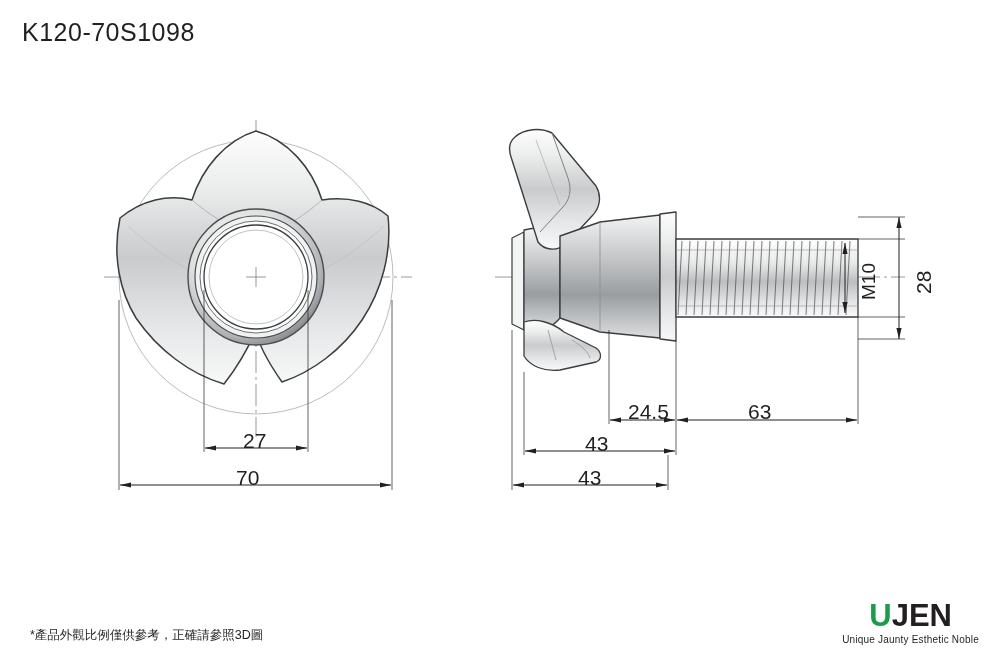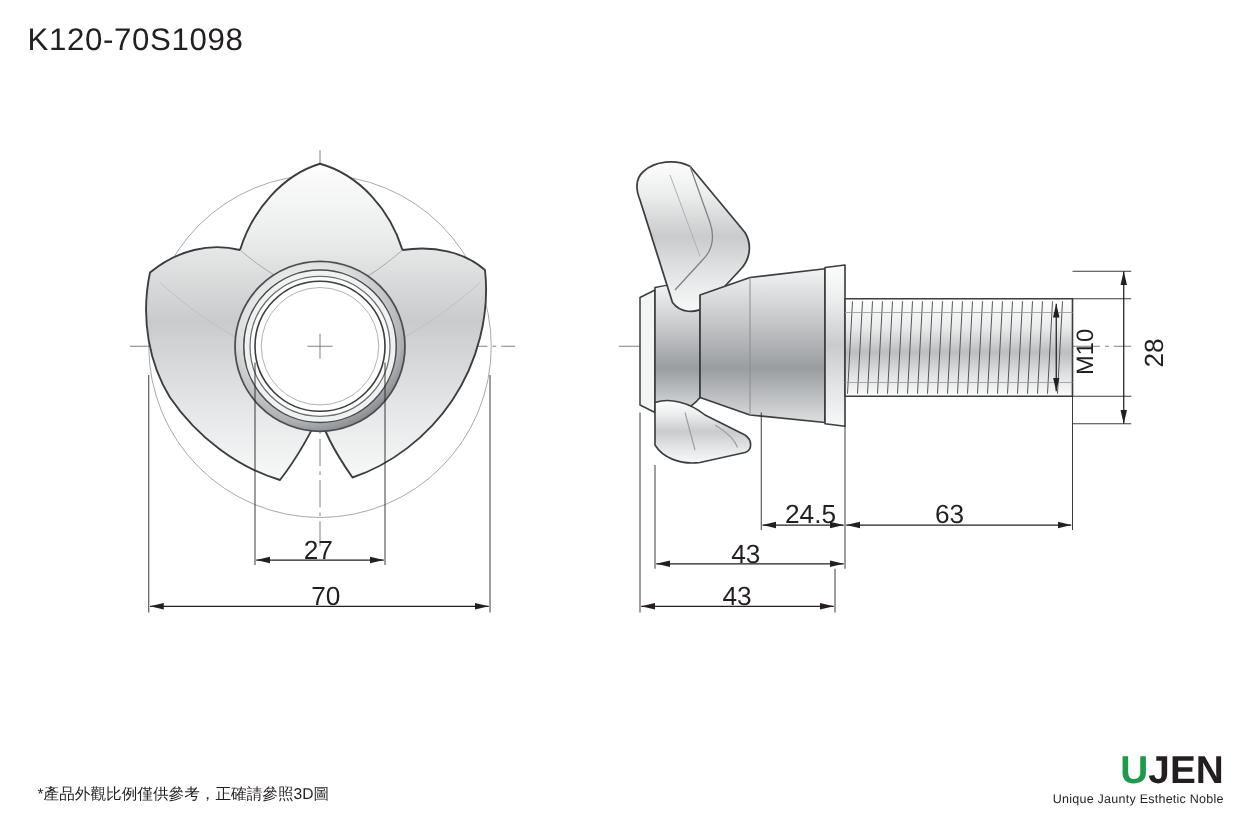--- a/index.html
+++ b/index.html
@@ -61,21 +61,21 @@
     font-size:12.5px;
     line-height:1.55;
     color:#231f20;
   }
   .notes div{white-space:nowrap;}
 
   
   .logo{
     position:absolute;
     right:22px;bottom:22px;
-    text-align:right;
+    text-align:center;
   }
   .logo-word{
     font-size:31px;
     font-weight:bold;
     letter-spacing:0px;
     line-height:1;
     color:#231f20;
   }
   .logo-word .u{color:#1a9c4a;}
   .logo-tag{
@@ -256,21 +256,21 @@
       <line x1="676" y1="424" x2="676" y2="455" stroke="#231f20" stroke-width="0.7"></line>
       <line x1="525" y1="451" x2="675" y2="451" stroke="#231f20" stroke-width="1" marker-start="url(#arrR)" marker-end="url(#arrL)"></line>
 
       <line x1="512" y1="330" x2="512" y2="490" stroke="#231f20" stroke-width="0.7"></line>
       <line x1="668" y1="455" x2="668" y2="490" stroke="#231f20" stroke-width="0.7"></line>
       <line x1="513" y1="485" x2="667" y2="485" stroke="#231f20" stroke-width="1" marker-start="url(#arrR)" marker-end="url(#arrL)"></line>
     </g>
   </svg>
 
   <div class="dimtext" style="left:243px;top:429px;text-align:center;">27</div>
-  <div class="dimtext" style="left:249px;top:466px;">70</div>
+  <div class="dimtext" style="left:236px;top:466px;">70</div>
 
   <div class="dimtext" style="left:628px;top:400px;">24.5</div>
   <div class="dimtext" style="left:748px;top:400px;">63</div>
   <div class="dimtext" style="left:585px;top:432px;">43</div>
   <div class="dimtext" style="left:578px;top:466px;">43</div>
 
   <div class="vert-m10" style="left:858px;top:300px;">M10</div>
   <div class="vert-28" style="left:912px;top:294px;">28</div>
 
   <div class="notes">

